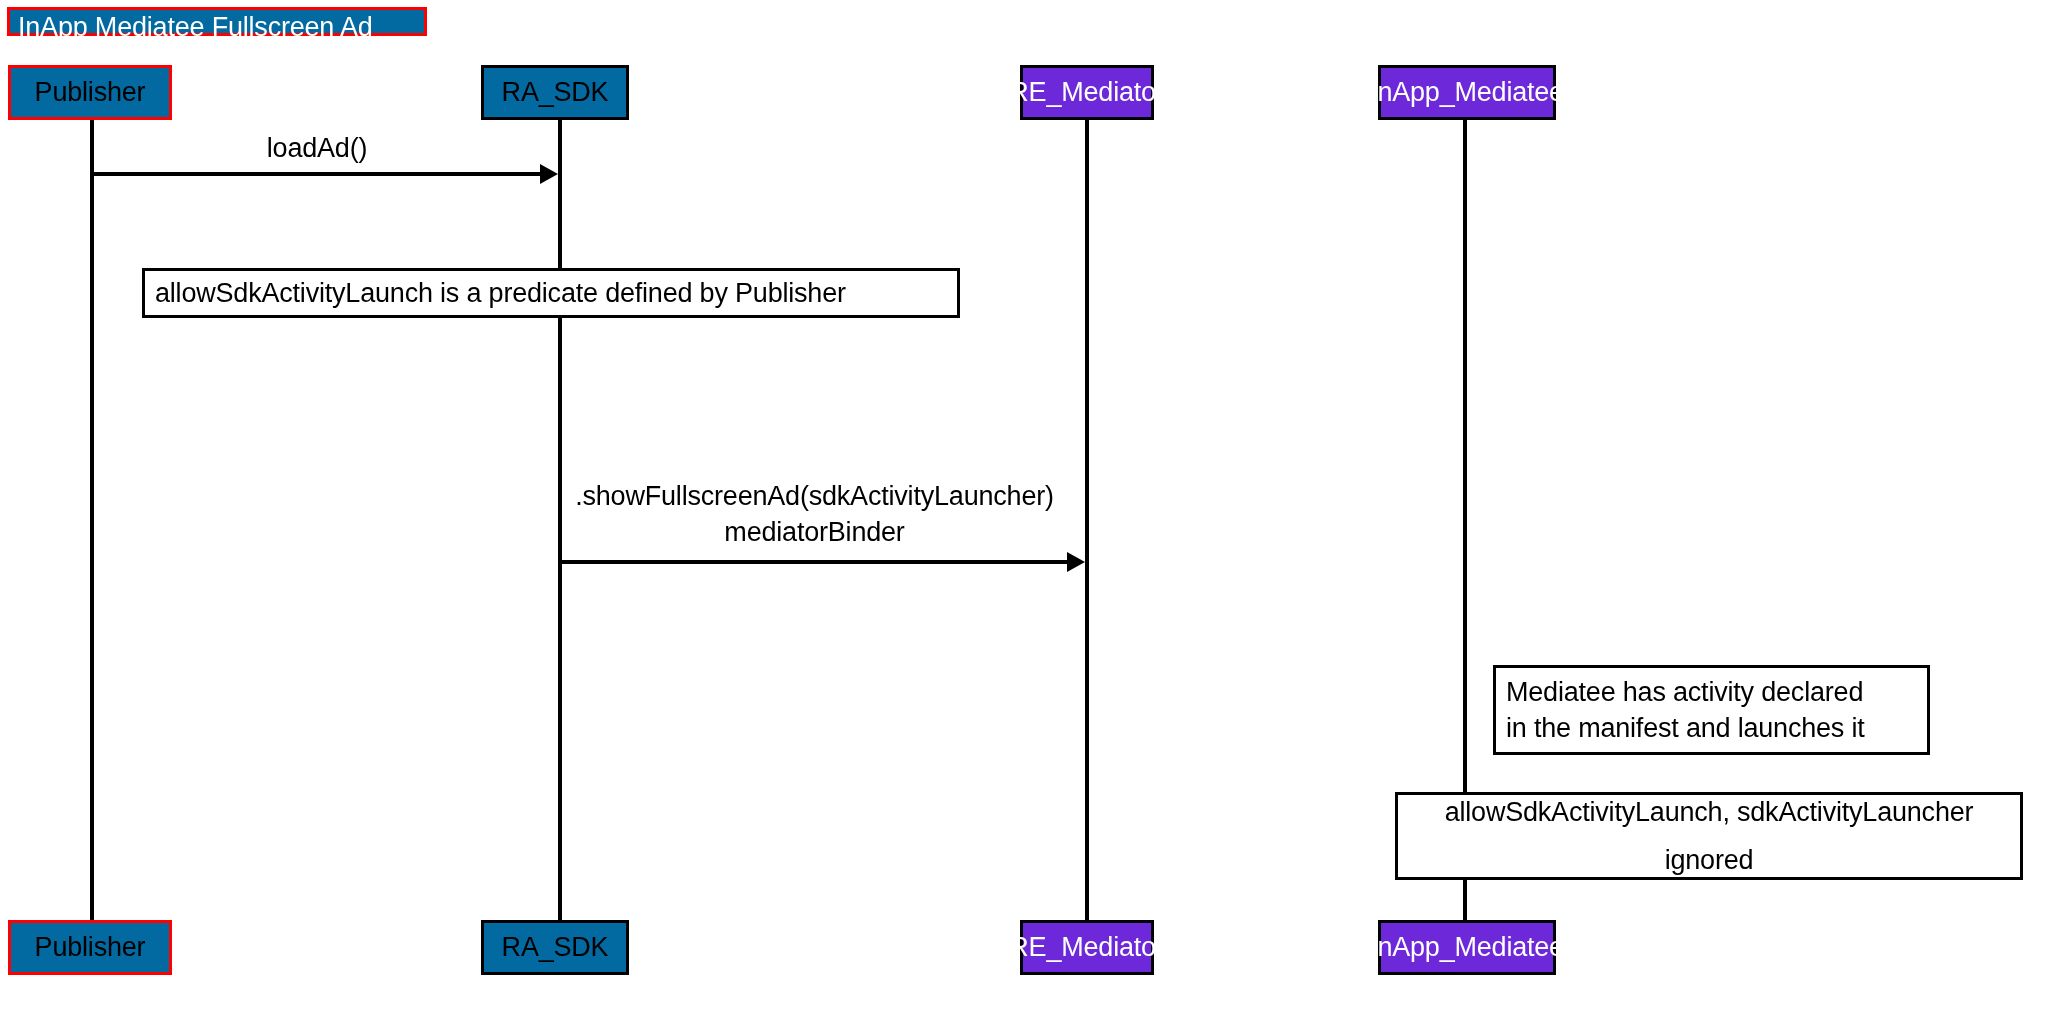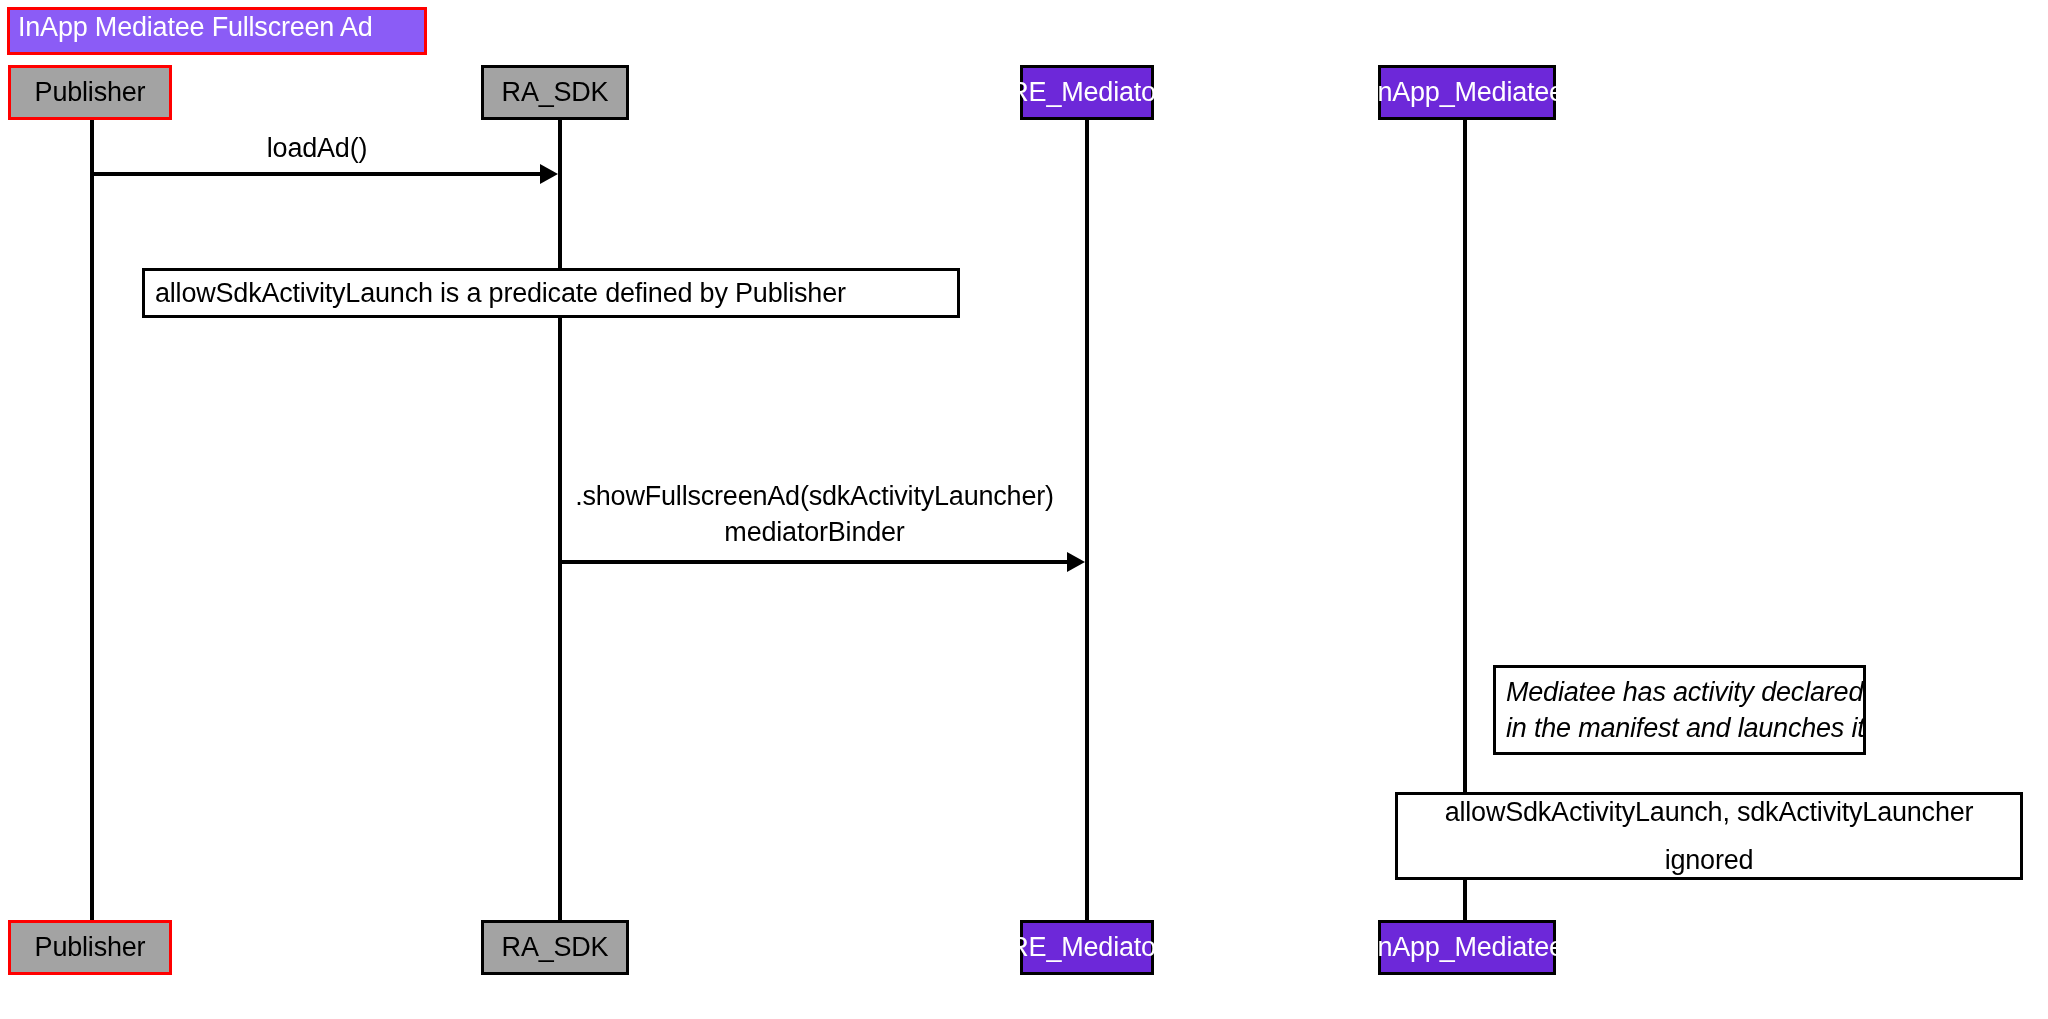--- a/index.html
+++ b/index.html
@@ -11,22 +11,22 @@
     position:relative;
     color:#000000;
     -webkit-font-smoothing:antialiased;
   }
   #diagram{position:absolute;left:0;top:0;width:2048px;height:1019px;}
 
   
   .title-banner{
     position:absolute;
     left:7px;top:7px;
-    width:420px;height:48px;
-    background:#8b5cf6;
+    width:420px;height:29px;
+    background:#0369a1;
     border:3px solid #ff0000;
     box-sizing:border-box;
     color:#ffffff;
     font-size:27px;
     line-height:34px;
     padding-left:8px;
     white-space:nowrap;
     letter-spacing:-0.2px;
   }
 
@@ -39,21 +39,21 @@
 
   
   .participant{
     position:absolute;
     box-sizing:border-box;
     display:flex;
     align-items:center;
     justify-content:center;
     font-size:27px;
     white-space:nowrap;
-    background:#a3a3a3;
+    background:#0369a1;
     border:3px solid #000000;
     color:#000000;
     letter-spacing:-0.2px;
   }
   .participant.red-border{border-color:#ff0000;}
   .participant.blue-fill{background:#6d28d9;color:#ffffff;border-color:#000000;}
 
   
   .note{
     position:absolute;
@@ -143,21 +143,21 @@
   <div class="msg" style="left:560px;top:560px;width:527px;height:24px;">
     <div class="shaft" style="width:509px;"></div>
     <div class="head" style="left:507px;top:-8px;"></div>
     <div class="label" style="left:0px;top:-82px;width:509px;">
       <span class="ln">.showFullscreenAd(sdkActivityLauncher)</span>
       <span class="ln">mediatorBinder</span>
     </div>
   </div>
 
 
-  <div class="note left" style="left:1493px;top:665px;width:373px;height:90px;font-style:italic;">
+  <div class="note left" style="left:1493px;top:665px;width:437px;height:90px;">
     <span class="ln">Mediatee has activity declared</span>
     <span class="ln">in the manifest and launches it</span>
   </div>
 
   <div class="note center" style="left:1395px;top:792px;width:628px;height:88px;gap:12px;">
     <span class="ln">allowSdkActivityLaunch, sdkActivityLauncher</span>
     <span class="ln">ignored</span>
   </div>
 
 </div>

